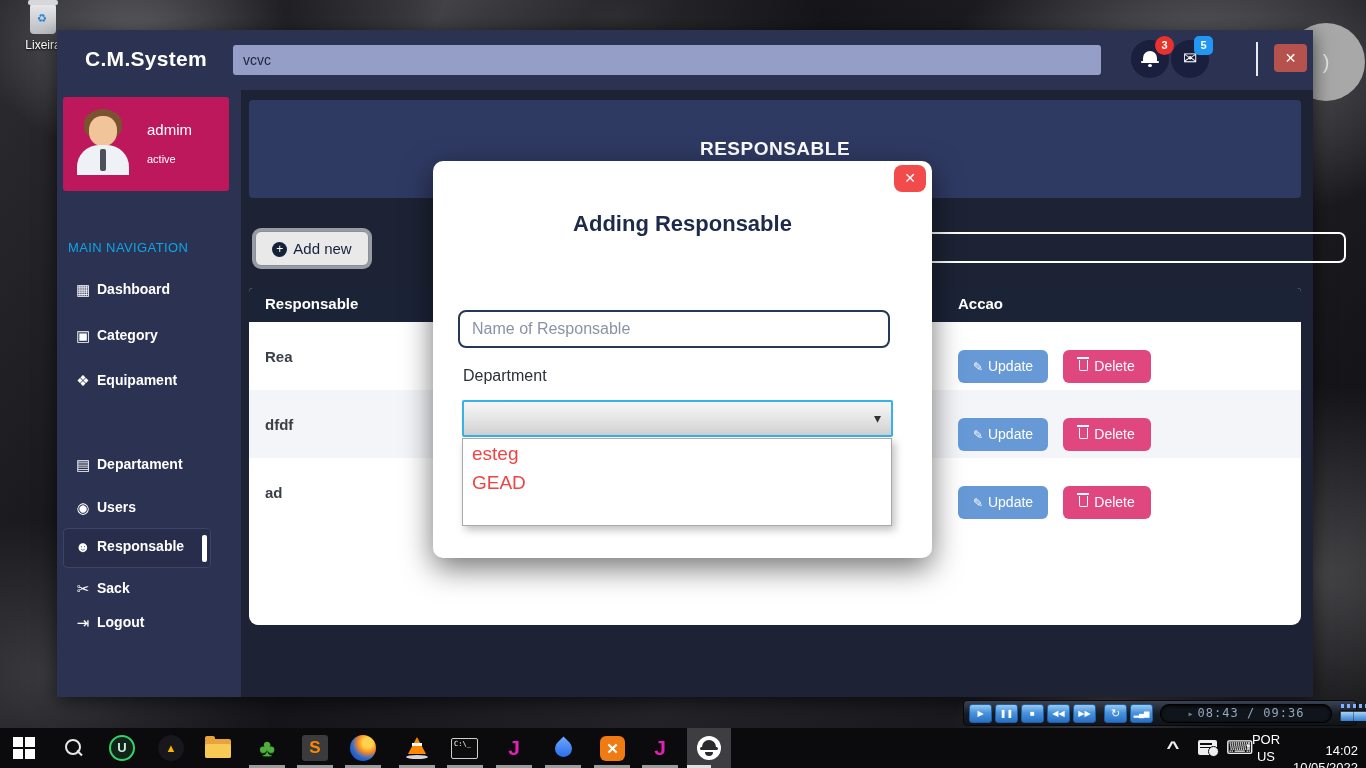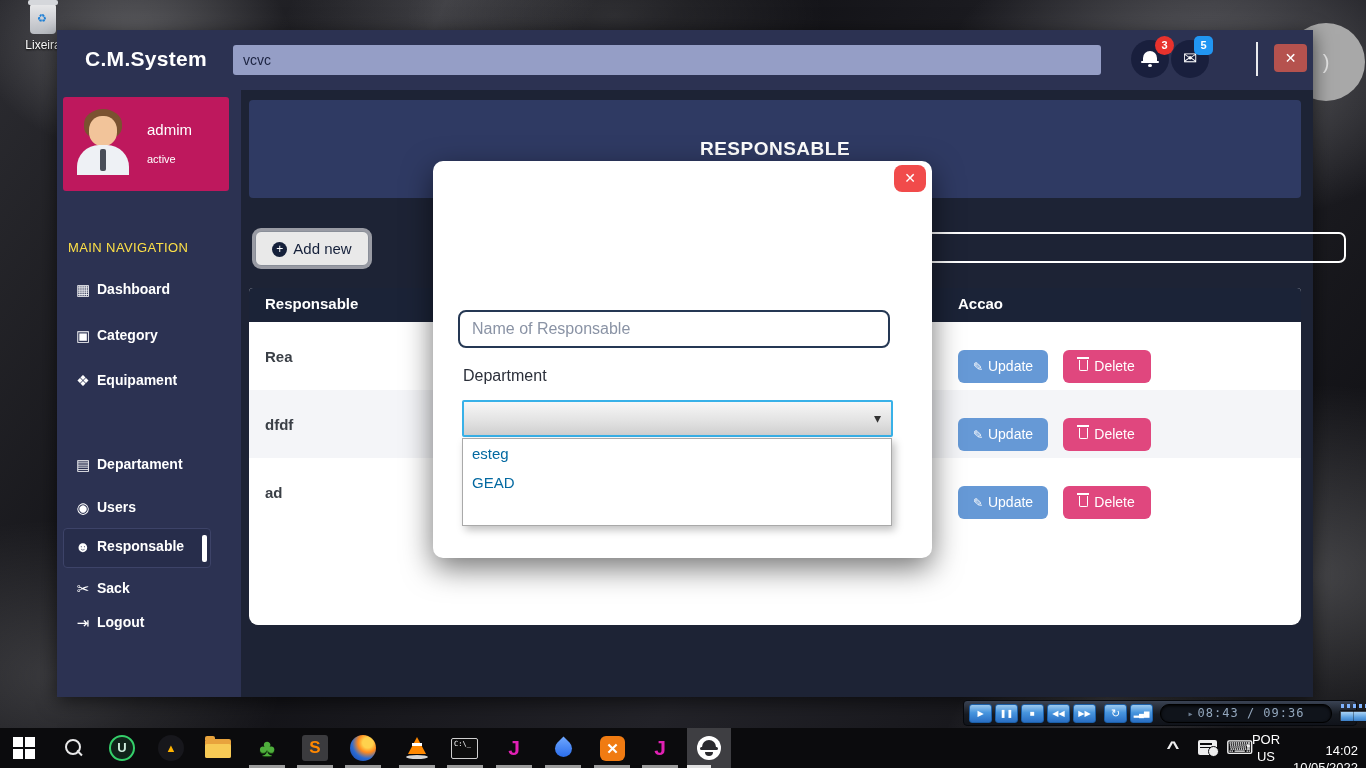--- a/index.html
+++ b/index.html
@@ -46,21 +46,21 @@
   
   .user-card { position:absolute; left:6px; top:67px; width:166px; height:94px; background:#be185d; border-radius:3px; }
   .avatar { position:absolute; left:14px; top:12px; width:52px; height:66px; }
   .av-hair { position:absolute; left:7px; top:0; width:38px; height:30px; background:#7a5230; border-radius:50% 50% 40% 40%; }
   .av-face { position:absolute; left:12px; top:7px; width:28px; height:30px; background:#f2c49a; border-radius:46%; }
   .av-shirt { position:absolute; left:0; top:36px; width:52px; height:30px; background:#eef1f5; border-radius:22px 22px 0 0; }
   .av-tie { position:absolute; left:23px; top:40px; width:6px; height:22px; background:#4a4f59; border-radius:2px; }
   .u-name { position:absolute; left:84px; top:24px; color:#fff; font-size:15px; }
   .u-status { position:absolute; left:84px; top:56px; color:#fff; font-size:11px; }
 
-  .nav-section { position:absolute; left:11px; top:210px; color:#fde047; font-size:13px; letter-spacing:.4px; }
+  .nav-section { position:absolute; left:11px; top:210px; color:#0ea5e9; font-size:13px; letter-spacing:.4px; }
   .nav-item { position:absolute; left:0; width:184px; height:34px; cursor:pointer; }
   .nav-ico { position:absolute; left:15px; top:0; width:22px; line-height:24px; color:#fff; font-size:15px; text-align:center; }
   .nav-label { position:absolute; left:40px; top:3px; color:#fff; font-size:14px; font-weight:bold; }
   .nav-active-box { position:absolute; left:6px; top:498px; width:148px; height:40px; background:#272d4b; border:1px solid #3d4368; border-radius:4px; }
   .nav-white-bar { position:absolute; left:145px; top:505px; width:5px; height:27px; background:#fff; border-radius:2px; }
   
   .truck { position:absolute; left:14px; top:5px; width:20px; height:13px; }
   .truck .cab { position:absolute; left:0; bottom:3px; width:7px; height:7px; background:#fff; border-radius:1px; }
   .truck .box { position:absolute; left:6px; bottom:3px; width:14px; height:10px; background:#fff; border-radius:1px; }
   .truck .w1,.truck .w2 { position:absolute; bottom:0; width:5px; height:5px; background:#fff; border-radius:50%; box-shadow:inset 0 0 0 1.5px #2c3252; }
@@ -90,21 +90,21 @@
   
   .modal { position:absolute; left:376px; top:131px; width:499px; height:397px; background:#fff; border-radius:10px; box-shadow:0 10px 30px rgba(0,0,0,.55); z-index:30; }
   .modal-close { position:absolute; left:461px; top:4px; width:32px; height:27px; background:#f14b4b; border-radius:8px; color:#fff; font-size:14px; line-height:27px; text-align:center; }
   .modal-title { width:100%; text-align:center; margin-top:50px; font-size:22px; font-weight:bold; color:#1e2a4a; }
   .modal-input { position:absolute; left:25px; top:149px; width:432px; height:38px; border:2px solid #253854; border-radius:8px; padding:0 12px; font-size:16px; color:#6d28d9; font-family:"Liberation Sans",sans-serif; outline:none; }
   .modal-input::placeholder { color:#8a93a5; }
   .dept-label { position:absolute; left:30px; top:206px; font-size:16px; color:#2b2f3a; }
   .select { position:absolute; left:29px; top:239px; width:431px; height:37px; border:2px solid #38b1e8; border-radius:2px; background:linear-gradient(180deg,#f7f7f7 0%,#e3e3e3 55%,#cfcfcf 100%); }
   .select .caret { position:absolute; right:10px; top:8px; color:#333; font-size:14px; }
   .optlist { position:absolute; left:29px; top:277px; width:430px; height:88px; background:#fff; border:1px solid #a9a9a9; box-shadow:3px 4px 8px rgba(0,0,0,.25); z-index:31; }
-  .opt { height:29px; line-height:29px; padding-left:9px; font-size:15px; color:#0369a1; }
+  .opt { height:29px; line-height:29px; padding-left:9px; font-size:19px; color:#ef4444; }
 
   
   .media { position:absolute; left:963px; top:700px; width:394px; height:26px; background:linear-gradient(180deg,#3a4354 0%,#171b22 55%,#10131a 100%); border:1px solid #06080c; border-radius:4px; z-index:20; display:flex; align-items:center; padding:0 5px; gap:3px; }
   .mbtn { width:23px; height:19px; background:linear-gradient(180deg,#9cc9ef 0%,#4795de 45%,#2a6fc4 100%); border:1px solid #1b5fa8; border-radius:3px; color:#fff; font-size:8px; text-align:center; line-height:17px; flex:none; }
   .mdisplay { flex:none; width:172px; height:19px; margin-left:4px; background:#10141b; border:1px solid #000; box-shadow:inset 0 1px 3px #000; border-radius:9px; color:#93a7bd; font-family:"DejaVu Sans Mono",monospace; font-size:12px; line-height:17px; text-align:center; letter-spacing:1px; }
   .mdisplay .darrow { color:#6c7d91; font-size:10px; margin-right:3px; }
   .mprog-wrap { position:relative; flex:none; width:128px; height:19px; margin-left:4px; }
   .mticks { position:absolute; left:2px; top:0; width:124px; height:4px; background:repeating-linear-gradient(90deg,#7fb3ff 0 3px,transparent 3px 6px); }
   .mprog { position:absolute; left:0; top:6px; width:128px; height:12px; background:#3c424c; border:1px solid #11141a; border-radius:2px; }
   .mfill { position:absolute; left:1px; top:1px; width:72%; height:9px; background:linear-gradient(180deg,#a9d2f5,#5b9fe0 60%,#3d7fc6); }
@@ -263,20 +263,21 @@
         <div class="trow" style="top:170px;">
           <div class="tname">ad</div>
           <div class="btn update" style="left:709px;top:28px;"><span class="bicon">✎</span><span>Update</span></div>
           <div class="btn delete" style="left:814px;top:28px;"><span class="trash"></span><span>Delete</span></div>
         </div>
       </div>
     </div>
 
     <div class="modal">
       <div class="modal-close">✕</div>
+      <div class="modal-title">Adding Responsable</div>
       <input class="modal-input" placeholder="Name of Responsable" style="">
       <div class="dept-label">Department</div>
       <div class="select">
         <span class="caret">▾</span>
       </div>
       <div class="optlist">
         <div class="opt">esteg</div>
         <div class="opt">GEAD</div>
       </div>
     </div>

